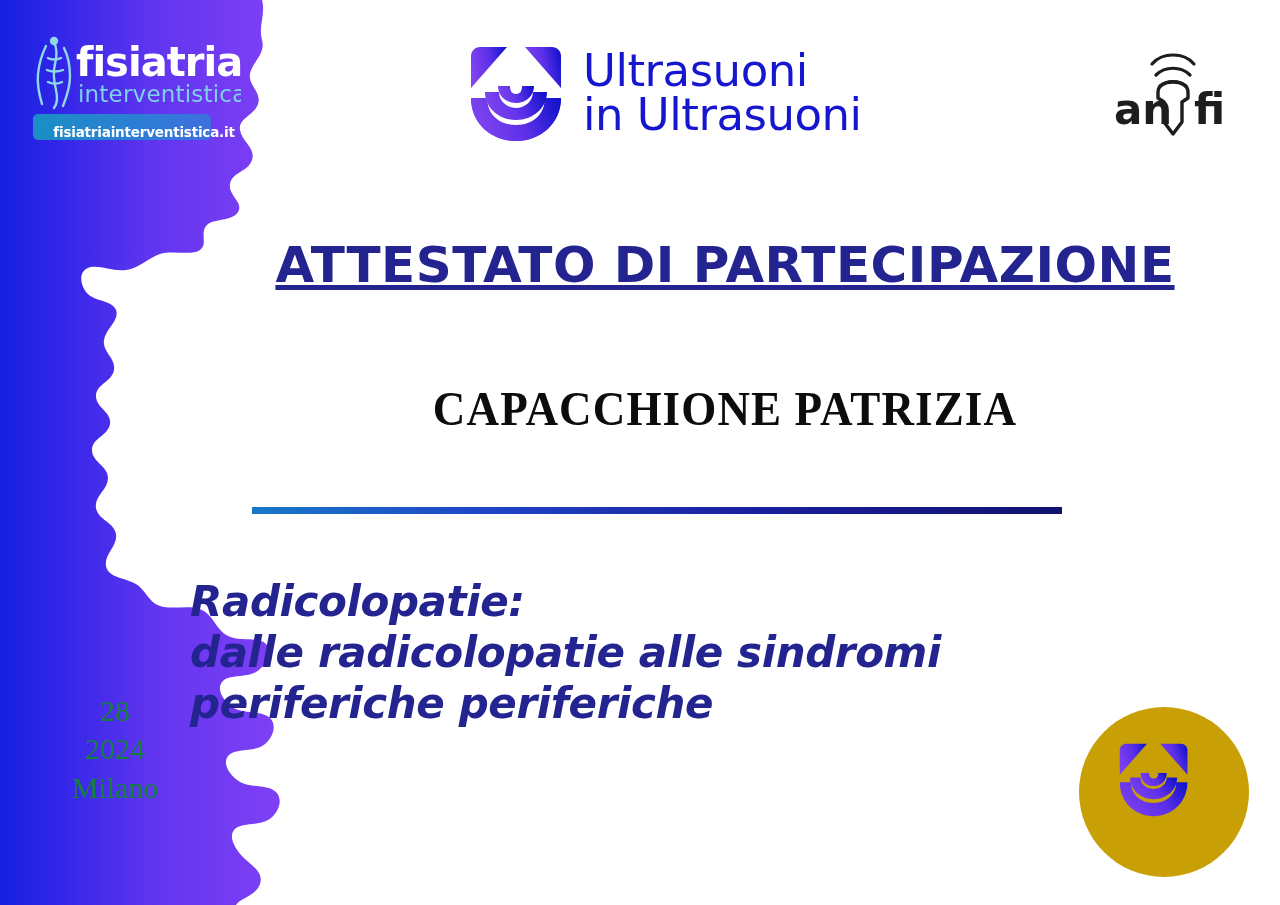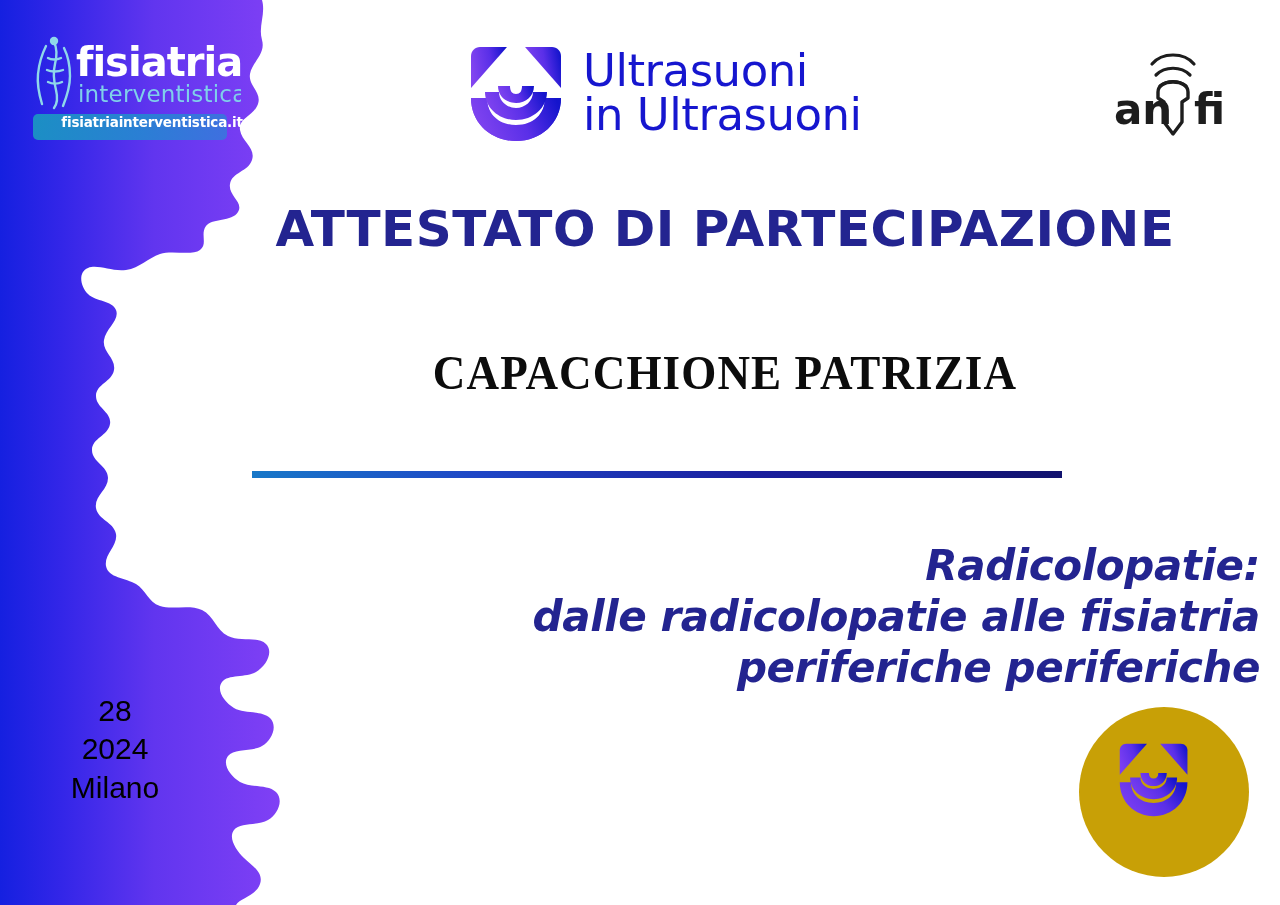--- a/index.html
+++ b/index.html
@@ -27,24 +27,24 @@
   
   #fisiatria-logo {
     position:absolute; left:24px; top:34px;
     width:215px; height:110px;
     z-index:3;
   }
   #fisiatria-figure { position:absolute; left:0; top:2px; width:62px; height:74px; }
   #fisiatria-wordmark { position:absolute; left:52px; top:0; width:165px; height:78px; }
   #fisiatria-url-badge {
     position:absolute; left:9px; top:80px;
-    width:194px; height:26px;
+    width:178px; height:26px;
     border-radius:5px;
     background:linear-gradient(100deg,#1b8fc4 0%,#2a7fd4 55%,#3f6fe0 100%);
-    display:flex; align-items:flex-start; justify-content:center;padding-left:44px;
+    display:flex; align-items:flex-end; justify-content:center;padding-left:44px;
   }
   #fisiatria-url-badge span {
     color:#ffffff;
     font-size:13.5px;
     font-weight:bold;
     letter-spacing:-0.2px;
     font-family:"DejaVu Sans", sans-serif;
   }
 
   
@@ -78,56 +78,58 @@
     width:1070px; height:700px;
     z-index:2;
   }
   #certificate-title {
     text-align:center;
     color:#232490;
     font-family:"DejaVu Sans", sans-serif;
     font-weight:bold;
     font-size:50px;
     letter-spacing:0.5px;
+    margin-top:36px;
+    text-decoration:underline;
   }
   #participant-name {
     text-align:center;
     color:#0c0c0c;
     font-family:"Liberation Serif", serif;
     font-weight:bold;
     font-size:49px;
     letter-spacing:1.2px;
     transform:scaleX(0.92);
     margin-top:86px;
   }
   #divider {
     width:810px; height:7px;
     margin:70px 0 0 62px;
     background:linear-gradient(90deg,#1878c8 0%,#1f46c6 28%,#1a1f9e 62%,#11126e 100%);
   }
   #course-title {
-    text-align:right;
+    text-align:left;
     color:#232490;
     font-family:"DejaVu Sans", sans-serif;
     font-weight:bold;
     font-style:italic;
     font-size:42px;
     line-height:1.22;
     margin-top:62px;
     letter-spacing:-0.4px;
   }
   #course-title .ct-line { display:block; }
 
   
   #event-details {
     position:absolute; left:30px; top:692px;
     width:170px;
     text-align:center;
-    color:#000000;
-    font-family:Liberation Sans, sans-serif;
+    color:#15803d;
+    font-family:Liberation Serif, serif;
     font-size:30px;
     line-height:1.28;
     z-index:4;
   }
   #event-details span { display:block; }
 
   
   #gold-seal {
     position:absolute; left:1078px; top:706px;
     width:172px; height:172px;
@@ -257,21 +259,21 @@
 
   <div id="main-content">
     <div id="certificate-title">ATTESTATO DI PARTECIPAZIONE</div>
 
     <div id="participant-name">CAPACCHIONE PATRIZIA</div>
 
     <div id="divider"></div>
 
     <div id="course-title">
       <span class="ct-line">Radicolopatie:</span>
-      <span class="ct-line">dalle radicolopatie alle fisiatria</span>
+      <span class="ct-line">dalle radicolopatie alle sindromi</span>
       <span class="ct-line">periferiche periferiche</span>
     </div>
   </div>
 
   <div id="event-details">
     <span>28</span>
     <span>2024</span>
     <span>Milano</span>
   </div>
 

